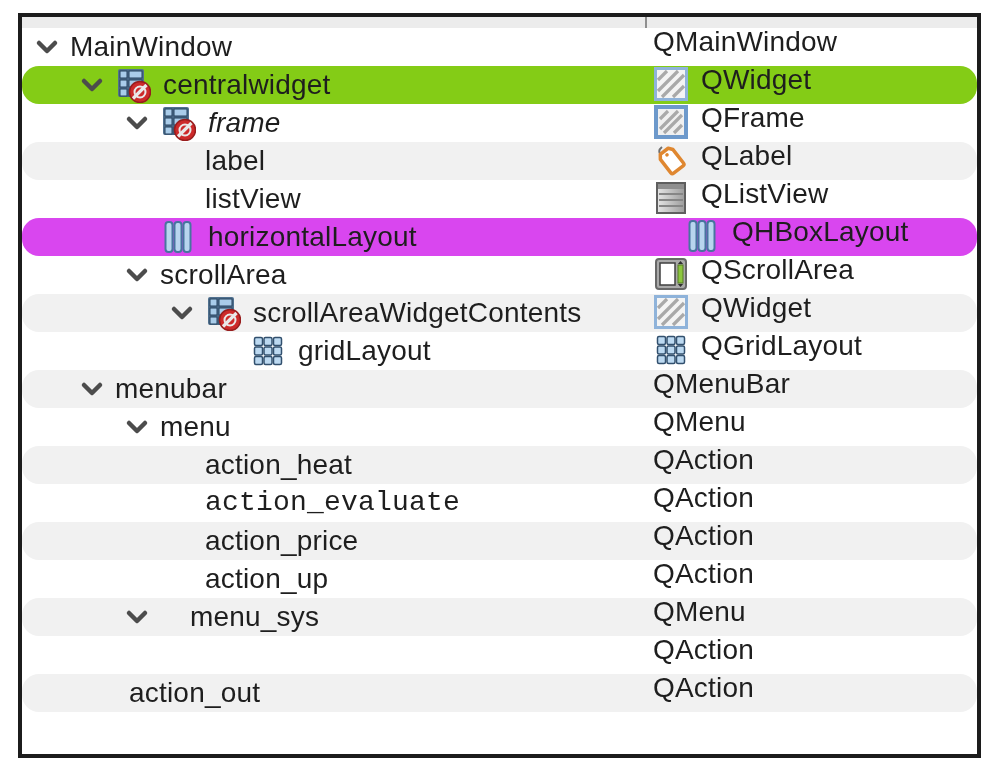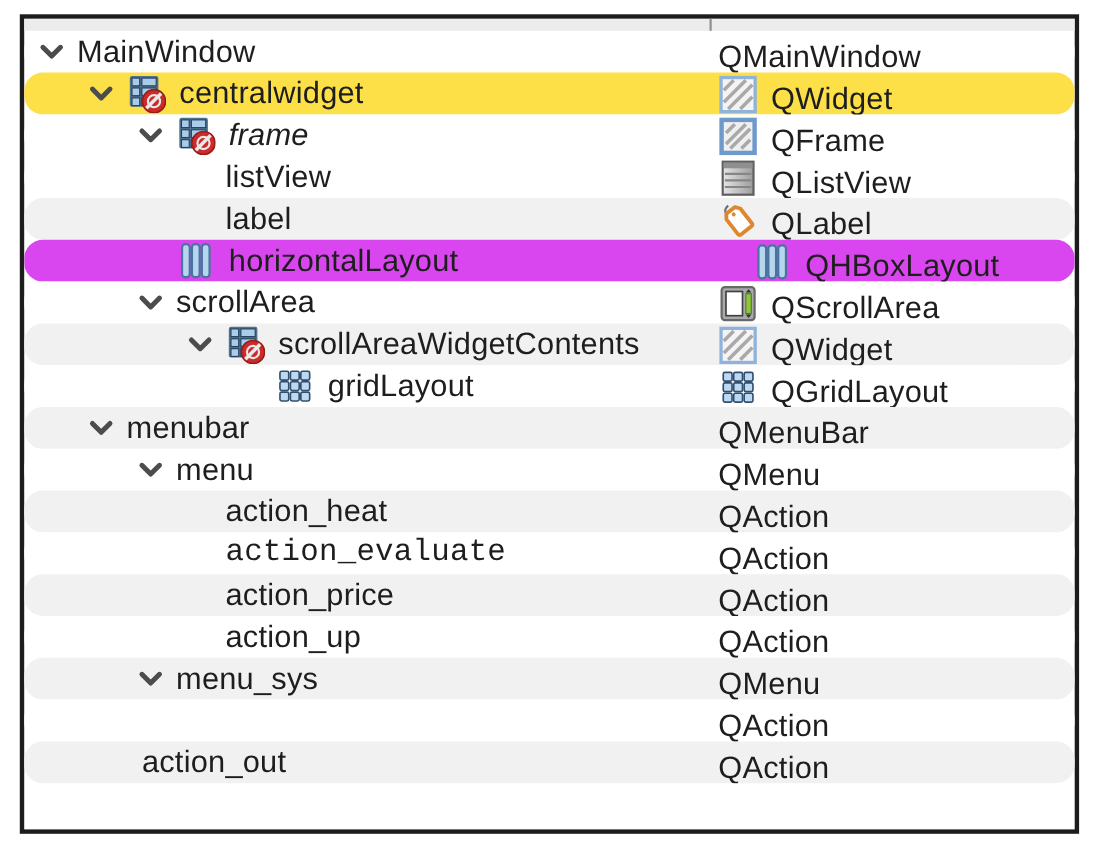--- a/index.html
+++ b/index.html
@@ -18,21 +18,21 @@
     position:absolute;left:623px;top:0;width:2px;height:11px;background:#8f8f8f;
   }
   .row{
     height:38px;display:flex;align-items:stretch;background:#ffffff;border-radius:17px;
   }
   .row.alt{background:#f1f1f1;}
   .name-cell{
     flex:0 0 623px;display:flex;align-items:center;box-sizing:border-box;overflow:hidden;
   }
   .class-cell{
-    flex:1;display:flex;align-items:flex-end;box-sizing:border-box;padding-left:8px;overflow:hidden;
+    flex:1;display:flex;align-items:flex-start;box-sizing:border-box;padding-left:8px;overflow:hidden;
   }
   .arrow-slot{
     width:36px;flex:none;display:flex;align-items:center;justify-content:flex-start;
   }
   .icon{
     width:36px;height:36px;flex:none;margin-right:12px;display:flex;align-items:center;justify-content:center;
   }
   .row-label{
     font-size:28px;color:#1e1e1e;white-space:nowrap;line-height:1;
     letter-spacing:0.2px;
@@ -52,21 +52,21 @@
             <svg width="26" height="22" viewBox="0 0 26 22">
               <polyline points="5,7 13,15 21,7" fill="none" stroke="#4c4c4c" stroke-width="4.5" stroke-linecap="round" stroke-linejoin="round"></polyline>
             </svg>
           </span>
       <span class="row-label">MainWindow</span>
     </div>
     <div class="class-cell">
       <span class="row-label">QMainWindow</span>
     </div>
   </div>
-      <div class="row alt" style="background: #fde047;">
+      <div class="row alt" style="background: #84cc16;">
     <div class="name-cell" style="padding-left: 57px;">
       <span class="arrow-slot">
             <svg width="26" height="22" viewBox="0 0 26 22">
               <polyline points="5,7 13,15 21,7" fill="none" stroke="#4c4c4c" stroke-width="4.5" stroke-linecap="round" stroke-linejoin="round"></polyline>
             </svg>
           </span>
       <span class="icon">
             <svg width="36" height="36" viewBox="0 0 36 36">
               <rect x="3" y="2" width="26" height="28" rx="2" fill="#51718f"></rect>
               <rect x="5" y="4" width="7" height="7" fill="#a9cce9" stroke="#24415c" stroke-width="1"></rect>
@@ -126,20 +126,38 @@
               <rect x="3" y="3" width="30" height="30" fill="#f0f0f0" stroke="#6d99cb" stroke-width="4"></rect>
               <g stroke="#a9a9a9" stroke-width="3.2">
                 <line x1="7" y1="15" x2="15" y2="7"></line>
                 <line x1="7" y1="25" x2="25" y2="7"></line>
                 <line x1="11" y1="29" x2="29" y2="11"></line>
                 <line x1="21" y1="29" x2="29" y2="21"></line>
               </g>
             </svg>
           </span>
           <span class="row-label">QFrame</span>
+    </div>
+  </div>
+      <div class="row alt" style="background: rgb(241, 241, 241);">
+    <div class="name-cell" style="padding-left: 147px;">
+      <span class="arrow-slot"></span>
+      <span class="row-label">label</span>
+    </div>
+    <div class="class-cell">
+      <span class="icon">
+            <svg width="36" height="36" viewBox="0 0 36 36">
+              <path d="M9 5 q-5 4 -1 8" fill="none" stroke="#6f6f6f" stroke-width="2"></path>
+              <g transform="rotate(-38 18 18)">
+                <path d="M13 7 L23 7 L26 11 L26 28 Q26 30 24 30 L12 30 Q10 30 10 28 L10 11 Z" fill="#ffffff" stroke="#df8730" stroke-width="3.5" stroke-linejoin="round"></path>
+                <circle cx="18" cy="11.5" r="1.8" fill="#df8730"></circle>
+              </g>
+            </svg>
+          </span>
+          <span class="row-label">QLabel</span>
     </div>
   </div>
       <div class="row">
     <div class="name-cell" style="padding-left: 147px;">
       <span class="arrow-slot"></span>
       <span class="row-label">listView</span>
     </div>
     <div class="class-cell">
       <span class="icon">
             <svg width="36" height="36" viewBox="0 0 36 36">
@@ -154,38 +172,20 @@
               <g stroke="#868686" stroke-width="2">
                 <line x1="6" y1="14" x2="30" y2="14"></line>
                 <line x1="6" y1="20" x2="30" y2="20"></line>
                 <line x1="6" y1="26" x2="30" y2="26"></line>
               </g>
             </svg>
           </span>
           <span class="row-label">QListView</span>
     </div>
   </div>
-      <div class="row alt" style="background: rgb(241, 241, 241);">
-    <div class="name-cell" style="padding-left: 147px;">
-      <span class="arrow-slot"></span>
-      <span class="row-label">label</span>
-    </div>
-    <div class="class-cell">
-      <span class="icon">
-            <svg width="36" height="36" viewBox="0 0 36 36">
-              <path d="M9 5 q-5 4 -1 8" fill="none" stroke="#6f6f6f" stroke-width="2"></path>
-              <g transform="rotate(-38 18 18)">
-                <path d="M13 7 L23 7 L26 11 L26 28 Q26 30 24 30 L12 30 Q10 30 10 28 L10 11 Z" fill="#ffffff" stroke="#df8730" stroke-width="3.5" stroke-linejoin="round"></path>
-                <circle cx="18" cy="11.5" r="1.8" fill="#df8730"></circle>
-              </g>
-            </svg>
-          </span>
-          <span class="row-label">QLabel</span>
-    </div>
-  </div>
       <div class="row alt" style="background: #d946ef; gap: 31px;">
     <div class="name-cell" style="padding-left: 102px;">
       <span class="arrow-slot"></span>
       <span class="icon">
             <svg width="36" height="36" viewBox="0 0 36 36">
               <rect x="5.5" y="3" width="7" height="30" rx="3" fill="#b8d5ee" stroke="#48749f" stroke-width="2"></rect>
               <rect x="14.5" y="3" width="7" height="30" rx="3" fill="#b8d5ee" stroke="#48749f" stroke-width="2"></rect>
               <rect x="23.5" y="3" width="7" height="30" rx="3" fill="#b8d5ee" stroke="#48749f" stroke-width="2"></rect>
             </svg>
           </span>
@@ -353,21 +353,21 @@
       <div class="row">
     <div class="name-cell" style="padding-left: 147px;">
       <span class="arrow-slot"></span>
       <span class="row-label">action_up</span>
     </div>
     <div class="class-cell">
       <span class="row-label">QAction</span>
     </div>
   </div>
       <div class="row alt" style="background: rgb(241, 241, 241);">
-    <div class="name-cell" style="padding-left: 102px;">
+    <div class="name-cell" style="padding-left: 102px; gap: 30px;">
       <span class="arrow-slot">
             <svg width="26" height="22" viewBox="0 0 26 22">
               <polyline points="5,7 13,15 21,7" fill="none" stroke="#4c4c4c" stroke-width="4.5" stroke-linecap="round" stroke-linejoin="round"></polyline>
             </svg>
           </span>
       <span class="row-label">menu_sys</span>
     </div>
     <div class="class-cell">
       <span class="row-label">QMenu</span>
     </div>

